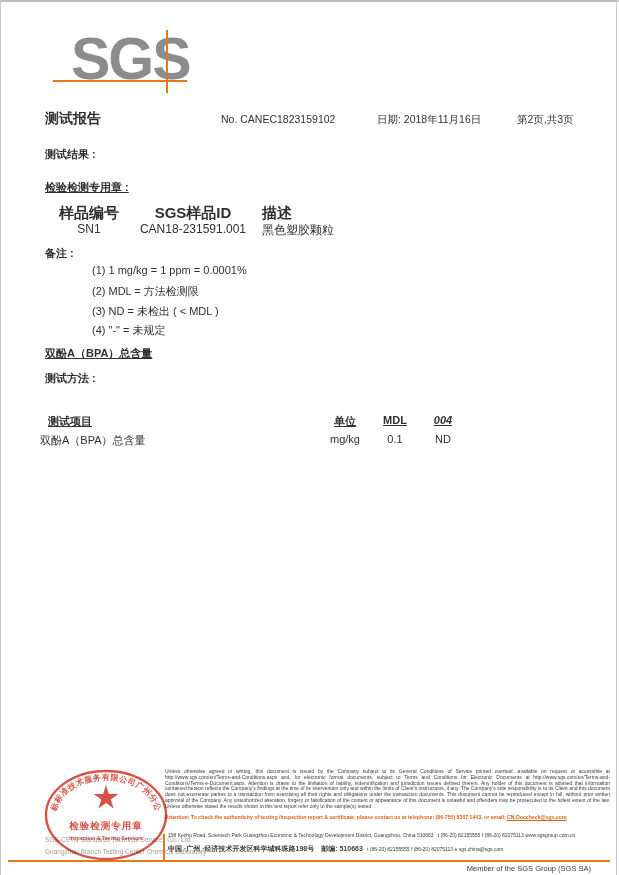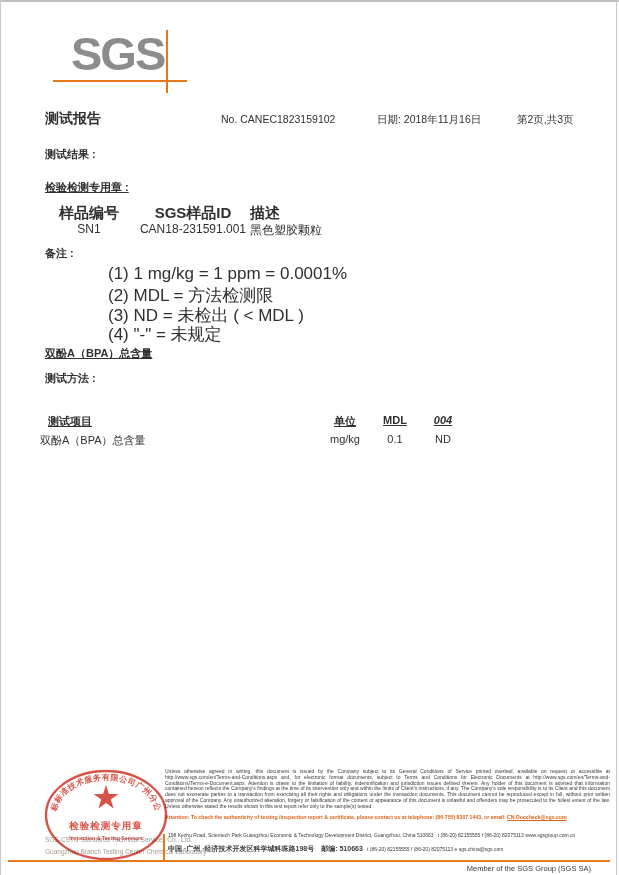--- a/index.html
+++ b/index.html
@@ -6,45 +6,45 @@
   html,body { background:#ffffff; }
   body { font-family:"Liberation Sans","DejaVu Sans",sans-serif; color:#303030; }
   .page { position:relative; width:619px; height:875px; background:#fff; overflow:hidden; }
 
   .edge { position:absolute; background:#c9c9c9; }
   .edge-top { top:0; left:0; width:619px; height:2px; background:#bfbfbf; }
   .edge-left { top:0; left:0; width:1px; height:875px; }
   .edge-right { top:0; left:616px; width:1px; height:875px; }
 
   
-  .logo-text { position:absolute; left:71px; top:30px; font-size:47px; font-weight:700;
+  .logo-text { position:absolute; left:71px; top:30px; font-size:59px; font-weight:700;
                color:#8c8c8c; letter-spacing:-2px; line-height:1; }
   .logo-hline { position:absolute; left:53px; top:80px; width:134px; height:2px; background:#e67817; }
   .logo-vline { position:absolute; left:166px; top:30px; width:2px; height:63px; background:#e67817; }
 
   
   .doc-title { position:absolute; left:45px; top:110px; font-size:14px; font-weight:700; }
   .report-no { position:absolute; left:221px; top:113px; font-size:10.5px; }
   .report-date { position:absolute; left:377px; top:113px; font-size:10.5px; }
   .page-info { position:absolute; left:517px; top:113px; font-size:10.5px; }
 
   .lbl { font-size:11px; font-weight:700; }
   .u { text-decoration:underline; }
 
   .results-label { position:absolute; left:45px; top:147px; }
   .sample-desc-label { position:absolute; left:45px; top:180px; }
 
   .st-h { position:absolute; top:204px; font-size:15px; font-weight:700; }
   .st-v { position:absolute; top:222px; font-size:12px; }
   .c1 { left:50px; width:78px; text-align:center; }
   .c2 { left:132px; width:122px; text-align:center; }
-  .c3 { left:250px;text-align:center; }
+  .c3 { left:262px;text-align:center; }
 
   .remark-label { position:absolute; left:45px; top:246px; }
-  .remark-item { position:absolute; left:108px; font-size:17px; }
+  .remark-item { position:absolute; left:92px; font-size:11px; }
 
   .bpa-heading { position:absolute; left:45px; top:346px; }
   .method-label { position:absolute; left:45px; top:371px; }
   .method-line { position:absolute; left:120px; font-size:11px; }
 
   .rt-h { position:absolute; top:414px; font-size:11px; font-weight:700; }
   .rt-v { position:absolute; top:433px; font-size:11px; }
   .rc1h { left:48px; }
   .rc1 { left:40px; }
   .rc2 { left:318px; width:54px; text-align:center; }

